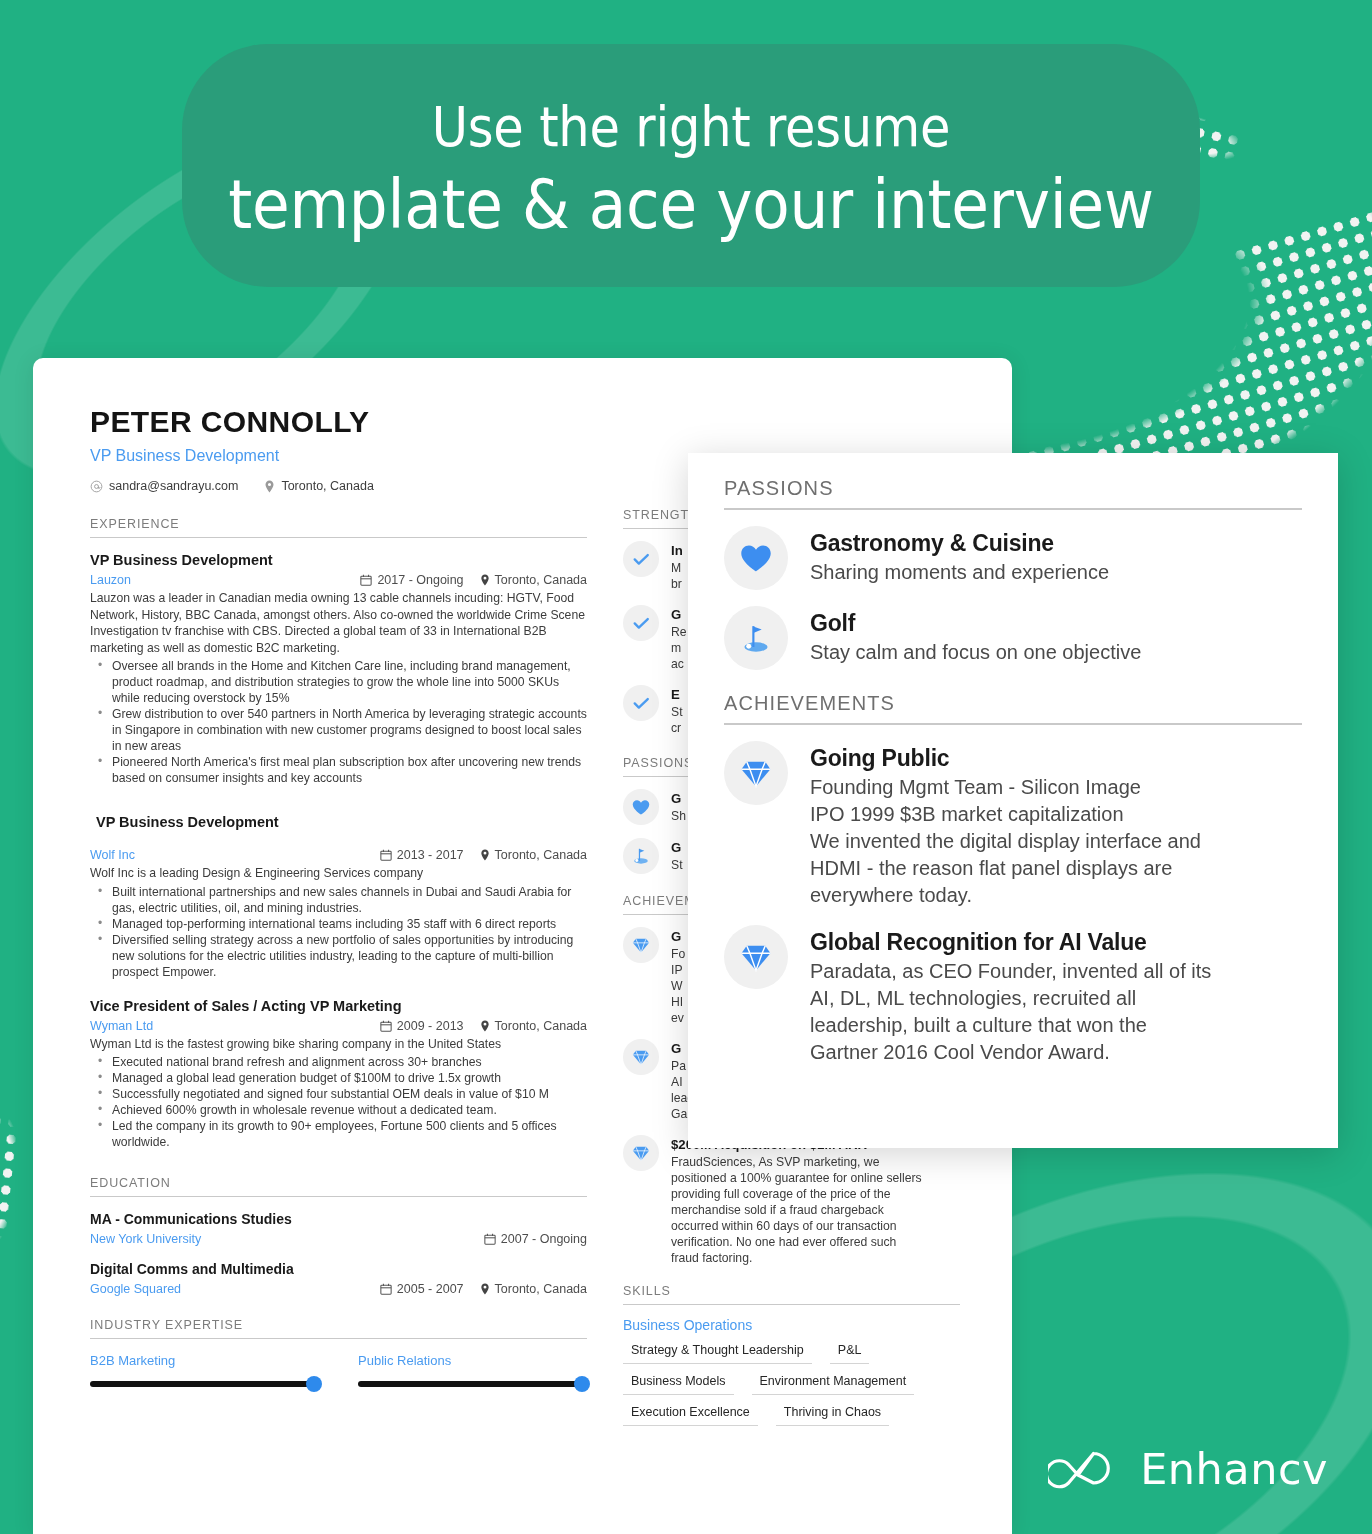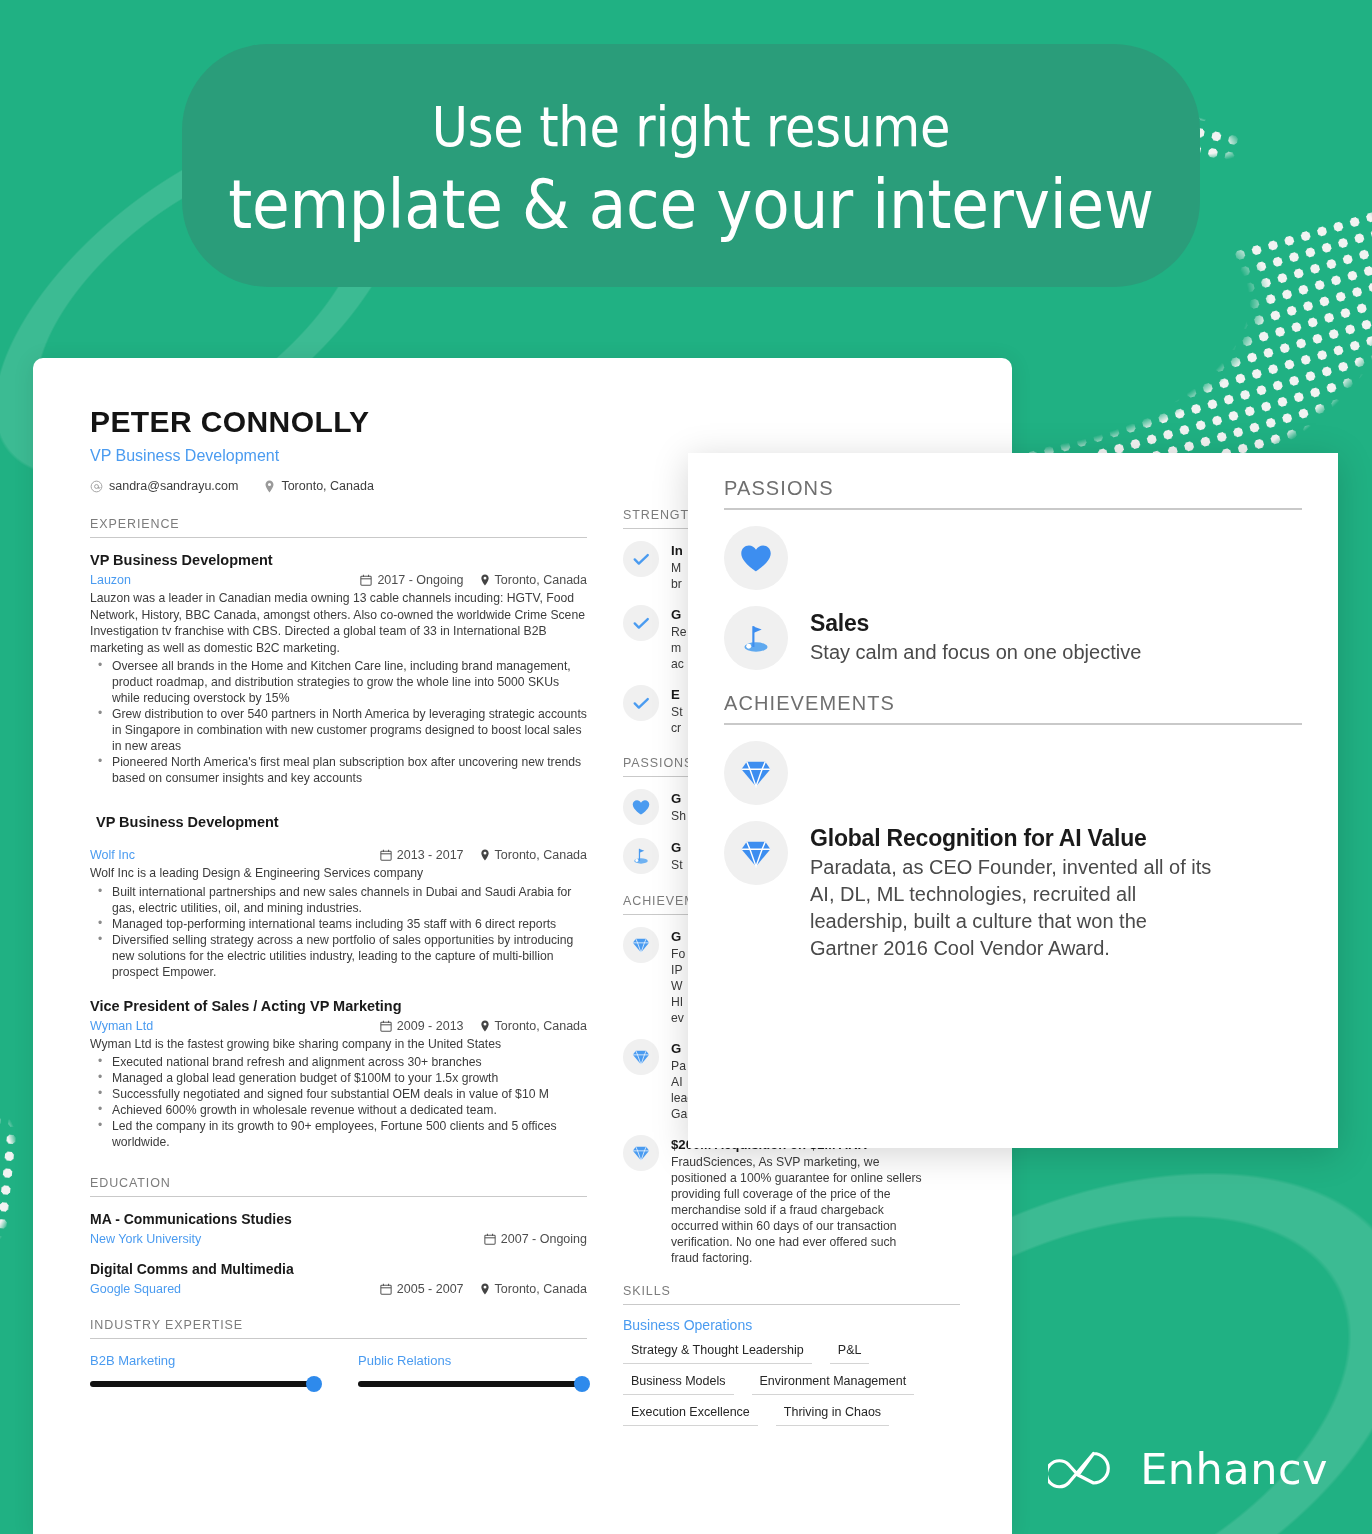--- a/index.html
+++ b/index.html
@@ -294,21 +294,21 @@
         <span class="job-loc">
           <svg width="10" height="12" viewBox="0 0 12 15">
               <path d="M6 .7C3.4.7 1.4 2.7 1.4 5.2 1.4 8.6 6 14.3 6 14.3s4.6-5.7 4.6-9.1C10.6 2.7 8.6.7 6 .7zm0 6.3a1.8 1.8 0 110-3.6 1.8 1.8 0 010 3.6z" fill="#444"></path>
             </svg>
           <span>Toronto, Canada</span>
         </span>
       </div>
       <div class="job-desc">Wyman Ltd is the fastest growing bike sharing company in the United States</div>
       <ul class="bullets">
         <li>Executed national brand refresh and alignment across 30+ branches</li>
-        <li>Managed a global lead generation budget of $100M to your 1.5x growth</li>
+        <li>Managed a global lead generation budget of $100M to drive 1.5x growth</li>
         <li>Successfully negotiated and signed four substantial OEM deals in value of $10 M</li>
         <li>Achieved 600% growth in wholesale revenue without a dedicated team.</li>
         <li>Led the company in its growth to 90+ employees, Fortune 500 clients and 5 offices worldwide.</li>
       </ul>
     </div>
 
     <div class="sec-title" style="margin-top:26px;">EDUCATION</div>
 
     <div class="edu-block">
       <div class="edu-title">MA - Communications Studies</div>
@@ -509,46 +509,58 @@
 <div class="overlay">
 
   <div class="o-sec-title">PASSIONS</div>
 
   <div class="o-item">
     <div class="o-ic">
       <svg width="32" height="29" viewBox="0 0 20 18">
           <path d="M10 17S.8 11.3.8 5.8C.8 2.9 3 .9 5.6.9 7.4.9 9.1 2 10 3.6 10.9 2 12.6.9 14.4.9c2.6 0 4.8 2 4.8 4.9C19.2 11.3 10 17 10 17z" fill="#3d8ef0"></path>
         </svg>
     </div>
+    <div class="o-body">
+      <div class="o-h">Gastronomy &amp; Cuisine</div>
+      <div class="o-p">Sharing moments and experience</div>
+    </div>
   </div>
 
   <div class="o-item">
     <div class="o-ic">
       <svg width="34" height="31" viewBox="0 0 22 20">
           <ellipse cx="11" cy="15.5" rx="7.5" ry="3" fill="#5fa9ef"></ellipse>
           <path d="M9.3 15.5V2" stroke="#3d8ef0" stroke-width="1.4"></path>
           <path d="M9.3 2.2l5.4 2-5.4 2.2z" fill="#3d8ef0"></path>
           <circle cx="6.3" cy="15" r="1.6" fill="#fff"></circle>
         </svg>
     </div>
     <div class="o-body">
-      <div class="o-h">Sales</div>
+      <div class="o-h">Golf</div>
       <div class="o-p">Stay calm and focus on one objective</div>
     </div>
   </div>
 
   <div class="o-sec-title second">ACHIEVEMENTS</div>
 
   <div class="o-item">
     <div class="o-ic">
       <svg width="32" height="32" viewBox="0 0 20 20">
           <path d="M4.2 3h11.6l3.2 4.6L10 18.4.9 7.6z" fill="#3d8ef0"></path>
           <path d="M.9 7.6h18.1M4.2 3l2 4.6L10 18.4 13.8 7.6l2-4.6" fill="none" stroke="#fff" stroke-width=".9"></path>
         </svg>
     </div>
+    <div class="o-body">
+      <div class="o-h">Going Public</div>
+      <div class="o-p">Founding Mgmt Team - Silicon Image
+IPO 1999 $3B market capitalization
+We invented the digital display interface and
+HDMI -  the reason flat panel displays are
+everywhere today.</div>
+    </div>
   </div>
 
   <div class="o-item">
     <div class="o-ic">
       <svg width="32" height="32" viewBox="0 0 20 20">
           <path d="M4.2 3h11.6l3.2 4.6L10 18.4.9 7.6z" fill="#3d8ef0"></path>
           <path d="M.9 7.6h18.1M4.2 3l2 4.6L10 18.4 13.8 7.6l2-4.6" fill="none" stroke="#fff" stroke-width=".9"></path>
         </svg>
     </div>
     <div class="o-body">

